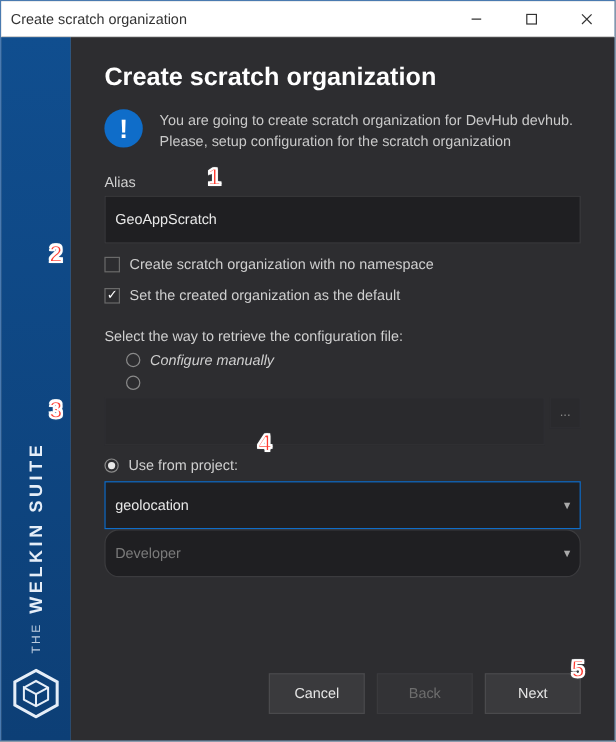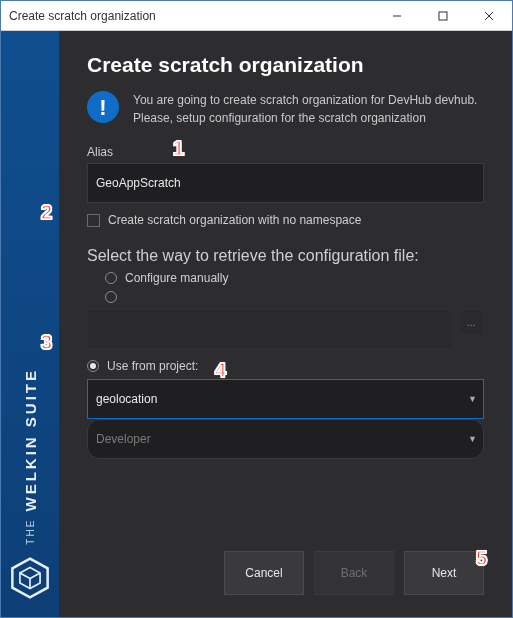--- a/index.html
+++ b/index.html
@@ -109,32 +109,32 @@
     background: #2d2d30; display:flex; align-items:center; justify-content:center;
     font-size: 10px; color: #fff; flex-shrink: 0;
   }
   .box.checked::after { content: "✓"; line-height: 1; font-size: 11px; }
   .dot {
     width: 12px; height: 12px; border: 1px solid #8a8a8a;
     border-radius: 50%; flex-shrink: 0;
     display: flex; align-items: center; justify-content: center;
   }
   .dot.sel::after { content:""; width:6px; height:6px; background:#e8e8e8; border-radius:50%; }
-  .indent { margin-left: 18px; }
+  .indent { margin-left: 18px; font-style: italic; }
   .section { margin-top: 14px; }
-  .section-head { font-size: 16px; color: #cfcfcf; margin-bottom: 6px; }
+  .section-head { font-size: 12px; color: #cfcfcf; margin-bottom: 6px; }
 
   .footer {
     margin-top: auto;
     display: flex; gap: 10px; justify-content: flex-end;
     padding-bottom: 22px;
     padding-top: 20px;
   }
   .btn {
-    min-width: 80px; height: 44px;
+    min-width: 80px; height: 34px;
     background: #3a3a3d; border: 1px solid #4a4a4d;
     color: #e6e6e6; font-size: 12px;
     display: flex; align-items: center; justify-content: center;
   }
   .btn.disabled { color: #6e6e6e; background: #333336; border-color: #3a3a3d; }
 
   
   .ann {
     position: absolute;
     width: 22px; height: 22px;
@@ -206,20 +206,24 @@
         </div>
       </div>
 
       <span class="label">Alias</span>
       <input class="field" value="GeoAppScratch" style="">
 
       <div class="check" style="margin-top:10px;">
         <span class="box"></span>
         <span>Create scratch organization with no namespace</span>
       </div>
+      <div class="check">
+        <span class="box checked"></span>
+        <span>Set the created organization as the default</span>
+      </div>
 
       <div class="section">
         <div class="section-head">Select the way to retrieve the configuration file:</div>
 
         <div class="radio indent">
           <span class="dot"></span>
           <span>Configure manually</span>
         </div>
 
         <div class="radio indent">

